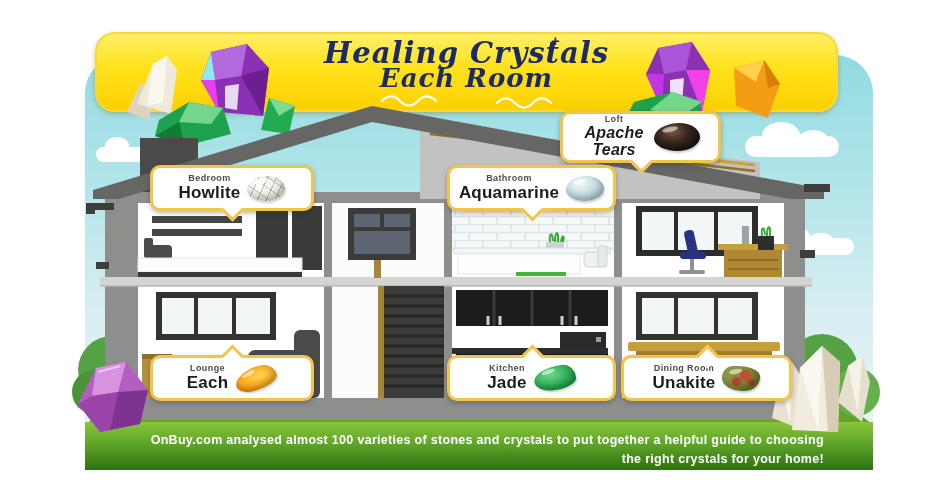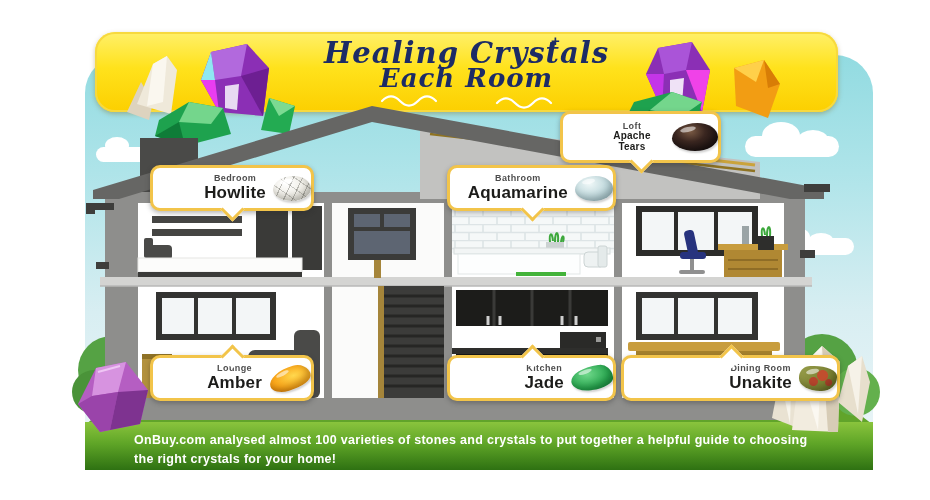--- a/index.html
+++ b/index.html
@@ -26,25 +26,25 @@
   .title .t1{display:block;font-size:29px;letter-spacing:1px;}
   .title .t2{display:block;font-size:13px;margin-top:-2px;}
   .title .t3{display:block;font-size:26px;margin-top:-3px;letter-spacing:1px;}
   .sparkle{position:absolute;left:456px;top:0px;color:#1c2b66;font-size:15px;font-weight:bold;
            font-family:"Liberation Sans",sans-serif;}
   .squiggle{position:absolute;overflow:visible;}
   .bcrystals{position:absolute;overflow:visible;}
   
   .badge{position:absolute;background:#fff;border:3px solid #f2c44a;border-radius:10px;
          box-shadow:0 2px 5px rgba(40,40,40,.35);display:flex;align-items:center;
-         justify-content:flex-end;gap:7px;z-index:30;}
+         justify-content:center;gap:7px;z-index:30;}
   .badge-text{display:flex;flex-direction:column;align-items:center;line-height:1.1;}
   .room-name{font-size:9px;color:#4d4d4d;font-weight:bold;letter-spacing:.4px;}
   .crystal-name{font-size:17px;color:#1c1c1a;font-weight:bold;letter-spacing:.2px;text-align:center;}
-  .badge.loft .crystal-name{font-size:10px;width:66px;line-height:1.05;}
+  .badge.loft .crystal-name{font-size:16px;width:66px;line-height:1.05;font-style:italic;}
   .ptr{position:absolute;width:14px;height:14px;background:#fff;left:calc(50% - 8px);
        transform:rotate(45deg);}
   .ptr-down{bottom:-10px;border-right:3px solid #f2c44a;border-bottom:3px solid #f2c44a;}
   .ptr-up{top:-10px;border-left:3px solid #f2c44a;border-top:3px solid #f2c44a;}
   
   .stone{flex:0 0 auto;width:38px;height:25px;position:relative;
          border-radius:55% 45% 50% 50%/55% 50% 50% 45%;
          box-shadow:inset -3px -4px 6px rgba(0,0,0,.20), 1px 2px 2px rgba(0,0,0,.18);}
   .stone::after{content:"";position:absolute;left:18%;top:14%;width:34%;height:18%;
          background:rgba(255,255,255,.55);border-radius:50%;transform:rotate(-12deg);}
@@ -63,21 +63,21 @@
   .stone-jade{width:42px;height:24px;transform:rotate(-8deg);
       border-radius:70% 30% 55% 45%/55% 60% 42% 45%;
       background:radial-gradient(ellipse at 40% 32%,#6fd88a,#27a54e 60%,#0f7c38 100%);}
   .stone-unakite{border-radius:30% 60% 40% 55%/45% 40% 55% 50%;
       background:
       radial-gradient(circle at 62% 38%,#c14e2e 0 5px,rgba(0,0,0,0) 6px),
       radial-gradient(circle at 38% 62%,#b5452c 0 4px,rgba(0,0,0,0) 5px),
       radial-gradient(circle at 78% 66%,#a63f28 0 3px,rgba(0,0,0,0) 4px),
       linear-gradient(135deg,#9aa04c,#767c2e 70%,#5c6222 100%);}
   
-  .footer{position:absolute;left:134px;top:431px;width:690px;text-align:left;color:#ffffff;
+  .footer{position:absolute;left:134px;top:431px;width:690px;text-align:right;color:#ffffff;
           font-size:12.5px;font-weight:bold;line-height:1.55;letter-spacing:.3px;z-index:25;}
   svg{display:block;}
 </style>
 </head>
 <body>
 
 <div class="stage">
 
   <div class="sky"></div>
   <div class="cloud cloud1"></div>
@@ -326,36 +326,36 @@
       <span class="crystal-name">Aquamarine</span>
     </div>
     <div class="stone stone-aquamarine"></div>
     <div class="ptr ptr-down"></div>
   </div>
 
 
   <div class="badge" style="left:150px;top:355px;width:158px;height:40px;">
     <div class="badge-text">
       <span class="room-name">Lounge</span>
-      <span class="crystal-name">Amber</span>
+      <span class="crystal-name">Each</span>
     </div>
     <div class="stone stone-amber"></div>
     <div class="ptr ptr-up"></div>
   </div>
 
   <div class="badge" style="left:447px;top:355px;width:163px;height:40px;">
     <div class="badge-text">
       <span class="room-name">Kitchen</span>
       <span class="crystal-name">Jade</span>
     </div>
     <div class="stone stone-jade"></div>
     <div class="ptr ptr-up"></div>
   </div>
 
-  <div class="badge" style="left:621px;top:355px;width:165px;height:40px;padding-left:48px;">
+  <div class="badge" style="left:621px;top:355px;width:165px;height:40px;">
     <div class="badge-text">
       <span class="room-name">Dining Room</span>
       <span class="crystal-name">Unakite</span>
     </div>
     <div class="stone stone-unakite"></div>
     <div class="ptr ptr-up"></div>
   </div>
 
   <div class="footer">OnBuy.com analysed almost 100 varieties of stones and crystals to put together a helpful guide to choosing the right crystals for your home!</div>
 

